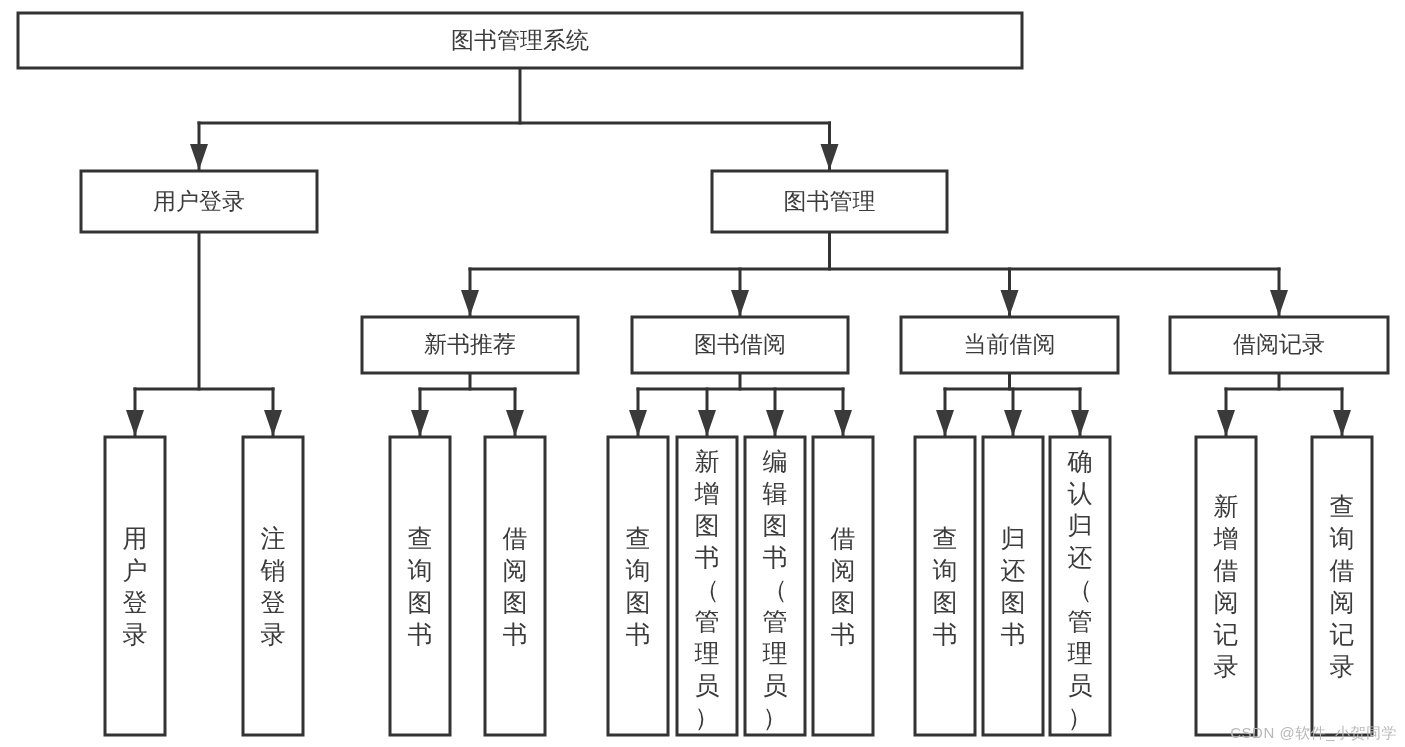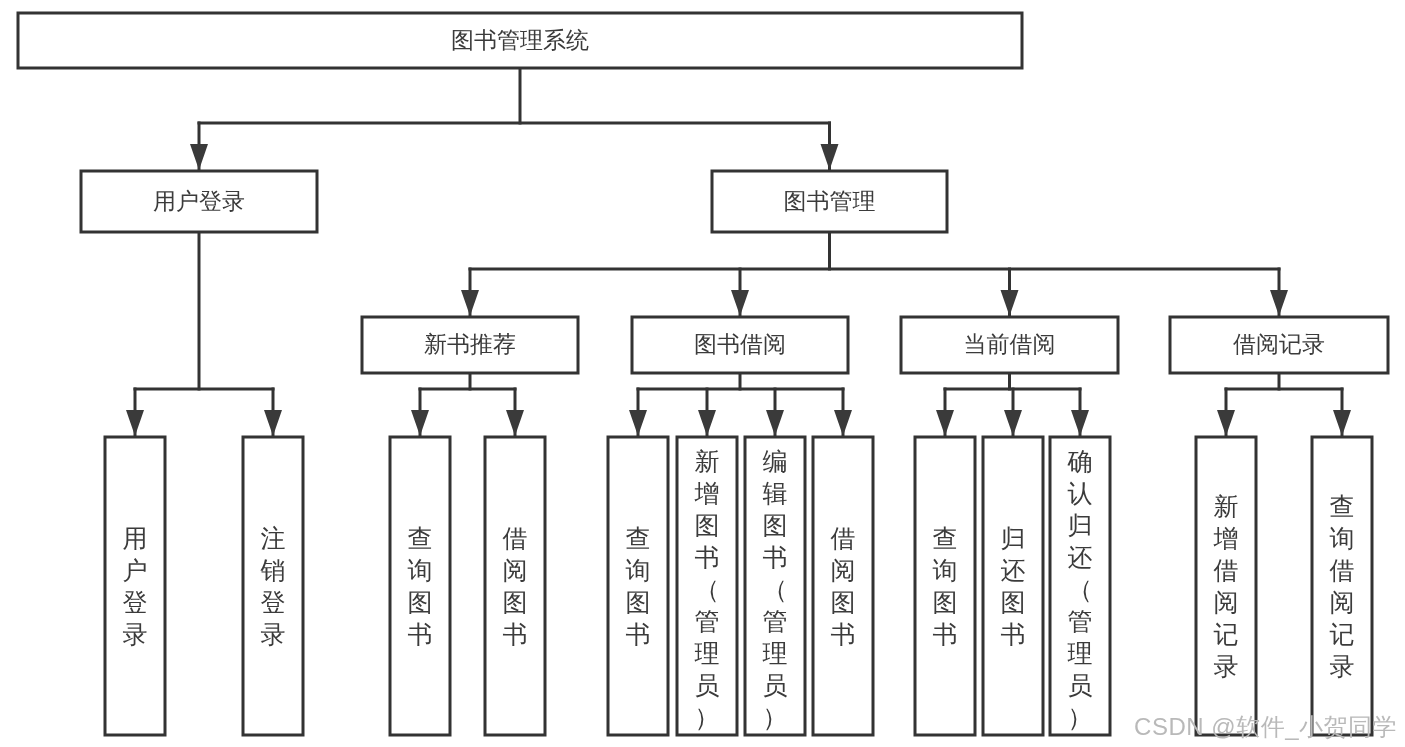--- a/index.html
+++ b/index.html
@@ -52,21 +52,21 @@
     font-family: "Liberation Sans", "DejaVu Sans", sans-serif;
     font-size: 25px;
     fill: #3b3b3b;
     text-anchor: middle;
   }
   .watermark {
     position: absolute;
     right: 8px;
     bottom: 4px;
     font-family: "Liberation Sans", "DejaVu Sans", sans-serif;
-    font-size: 24px;
+    font-size: 15px;
     color: #b9b9b9;
     letter-spacing: 0.5px;
     white-space: nowrap;
   }
 </style>
 </head>
 <body>
 
 <div id="diagram-root">
   <svg id="flow" viewBox="0 0 1405 747">

